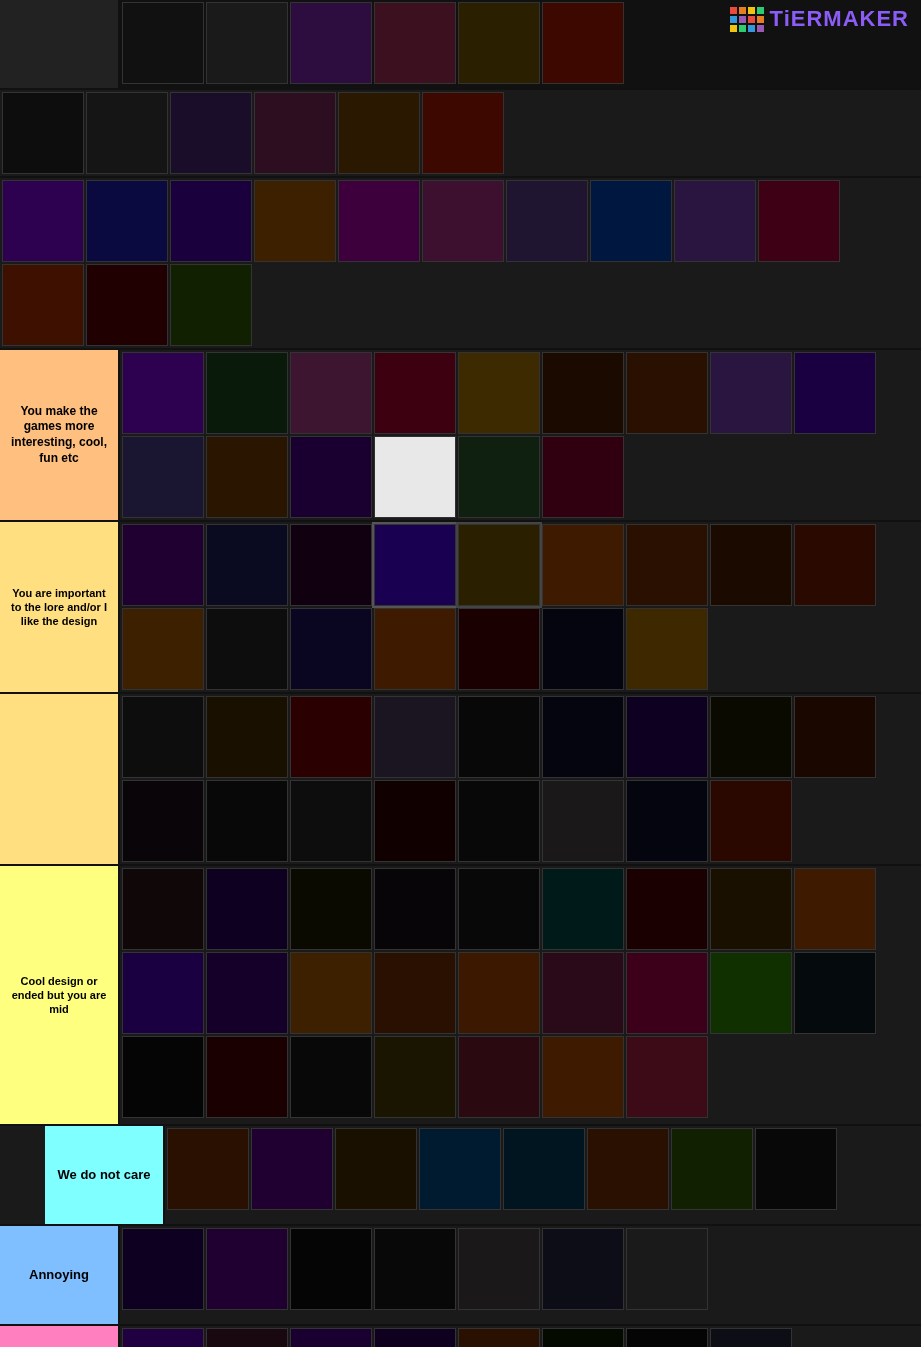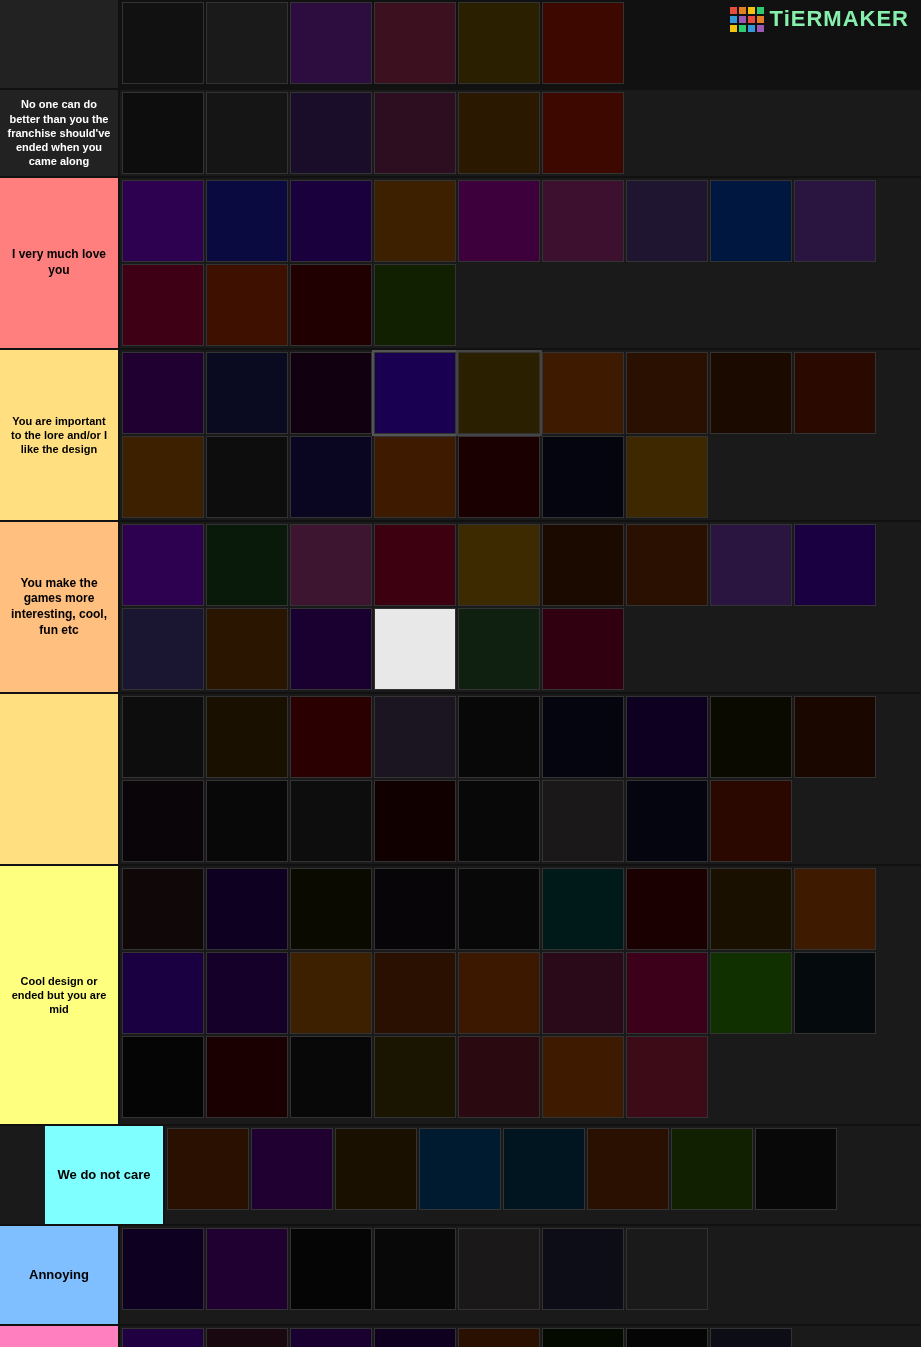--- a/index.html
+++ b/index.html
@@ -108,61 +108,81 @@
           <div style="background:#2ecc71; width:7px; height:7px;"></div>
           <div style="background:#3498db; width:7px; height:7px;"></div>
           <div style="background:#9b59b6; width:7px; height:7px;"></div>
           <div style="background:#e74c3c; width:7px; height:7px;"></div>
           <div style="background:#e67e22; width:7px; height:7px;"></div>
           <div style="background:#f1c40f; width:7px; height:7px;"></div>
           <div style="background:#2ecc71; width:7px; height:7px;"></div>
           <div style="background:#3498db; width:7px; height:7px;"></div>
           <div style="background:#9b59b6; width:7px; height:7px;"></div>
         </div>
-        <span style="color:#86efac; font-size:22px; font-weight:bold; font-family:Arial Black,sans-serif; letter-spacing:1px;">TiERMAKER</span>
+        <span style="color:#8b5cf6; font-size:22px; font-weight:bold; font-family:Arial Black,sans-serif; letter-spacing:1px;">TiERMAKER</span>
       </div>
     </div>
   </div>
 
   <div class="tier-row">
-    <div class="tier-label tier-s" style="background:#222; color:#fff; font-size:11px;">No one can do better than you the franchise should've ended when you came along</div>
     <div class="tier-content">
       <div class="box" style="background:#0d0d0d;"></div>
       <div class="box" style="background:#151515;"></div>
       <div class="box" style="background:#1a0d2a;"></div>
       <div class="box" style="background:#2d0d20;"></div>
       <div class="box" style="background:#2a1800;"></div>
       <div class="box" style="background:#3d0800;"></div>
     </div>
   </div>
 
   <div class="tier-row" style="min-height:170px;">
-    <div class="tier-label" style="background:#ff7f7f; color:#000; font-size:12px; font-weight:bold;">
-      <span>I very much love you</span>
-    </div>
     <div class="tier-content">
 
       <div class="box" style="background:#2d0050;"></div>
       <div class="box" style="background:#0a0a40;"></div>
       <div class="box" style="background:#1a003d;"></div>
       <div class="box" style="background:#3d2000;"></div>
       <div class="box" style="background:#3d003d;"></div>
       <div class="box" style="background:#3d1030;"></div>
       <div class="box" style="background:#201530;"></div>
       <div class="box" style="background:#001840;"></div>
       <div class="box" style="background:#2a1540;"></div>
       <div class="box" style="background:#3d0015;"></div>
 
       <div class="box" style="background:#3d1000;"></div>
       <div class="box" style="background:#200000;"></div>
       <div class="box" style="background:#102000;"></div>
     </div>
   </div>
 
   <div class="tier-row" style="min-height:170px;">
+    <div class="tier-label" style="background:#ffbf7f; color:#000; font-size:12px; font-weight:bold;">
+      <span>You make the games more interesting, cool, fun etc</span>
+    </div>
+    <div class="tier-content">
+      <div class="box" style="background:#2d0050;"></div>
+      <div class="box" style="background:#0a1a0a;"></div>
+      <div class="box" style="background:#3d1530;"></div>
+      <div class="box" style="background:#3d0010;"></div>
+      <div class="box" style="background:#3d2a00;"></div>
+      <div class="box" style="background:#1a0a00;"></div>
+      <div class="box" style="background:#2a1000;"></div>
+      <div class="box" style="background:#2a1540;"></div>
+      <div class="box" style="background:#1a0040;"></div>
+      <div class="box" style="background:#1a1530;"></div>
+
+      <div class="box" style="background:#2a1500;"></div>
+      <div class="box" style="background:#1a0030;"></div>
+      <div class="box" style="background:#ffffff; opacity:0.9;"></div>
+      <div class="box" style="background:#102010;"></div>
+      <div class="box" style="background:#300010;"></div>
+    </div>
+  </div>
+
+  <div class="tier-row" style="min-height:170px;">
     <div class="tier-label" style="background:#ffdf7f; color:#000; font-size:11px; font-weight:bold;">
       <span>You are important to the lore and/or I like the design</span>
     </div>
     <div class="tier-content">
       <div class="box" style="background:#200030;"></div>
       <div class="box" style="background:#0a0a20;"></div>
       <div class="box" style="background:#100010;"></div>
       <div class="box" style="background:#1a0050; outline: 2px solid #555;"></div>
       <div class="box" style="background:#2a2000; outline: 2px solid #444;"></div>
       <div class="box" style="background:#3d1a00;"></div>
@@ -170,44 +190,20 @@
       <div class="box" style="background:#1a0a00;"></div>
       <div class="box" style="background:#2a0a00;"></div>
       <div class="box" style="background:#3d2000;"></div>
 
       <div class="box" style="background:#0d0d0d;"></div>
       <div class="box" style="background:#0a0520;"></div>
       <div class="box" style="background:#3d1a00;"></div>
       <div class="box" style="background:#1a0000;"></div>
       <div class="box" style="background:#050510;"></div>
       <div class="box" style="background:#3d2800;"></div>
-    </div>
-  </div>
-
-  <div class="tier-row" style="min-height:170px;">
-    <div class="tier-label" style="background:#ffbf7f; color:#000; font-size:12px; font-weight:bold;">
-      <span>You make the games more interesting, cool, fun etc</span>
-    </div>
-    <div class="tier-content">
-      <div class="box" style="background:#2d0050;"></div>
-      <div class="box" style="background:#0a1a0a;"></div>
-      <div class="box" style="background:#3d1530;"></div>
-      <div class="box" style="background:#3d0010;"></div>
-      <div class="box" style="background:#3d2a00;"></div>
-      <div class="box" style="background:#1a0a00;"></div>
-      <div class="box" style="background:#2a1000;"></div>
-      <div class="box" style="background:#2a1540;"></div>
-      <div class="box" style="background:#1a0040;"></div>
-      <div class="box" style="background:#1a1530;"></div>
-
-      <div class="box" style="background:#2a1500;"></div>
-      <div class="box" style="background:#1a0030;"></div>
-      <div class="box" style="background:#ffffff; opacity:0.9;"></div>
-      <div class="box" style="background:#102010;"></div>
-      <div class="box" style="background:#300010;"></div>
     </div>
   </div>
 
   <div class="tier-row" style="min-height:170px;">
     <div class="tier-label" style="background:#ffdf7f; color:#000;">
     </div>
     <div class="tier-content">
       <div class="box" style="background:#0d0d0d;"></div>
       <div class="box" style="background:#1a1000;"></div>
       <div class="box" style="background:#2a0000;"></div>

